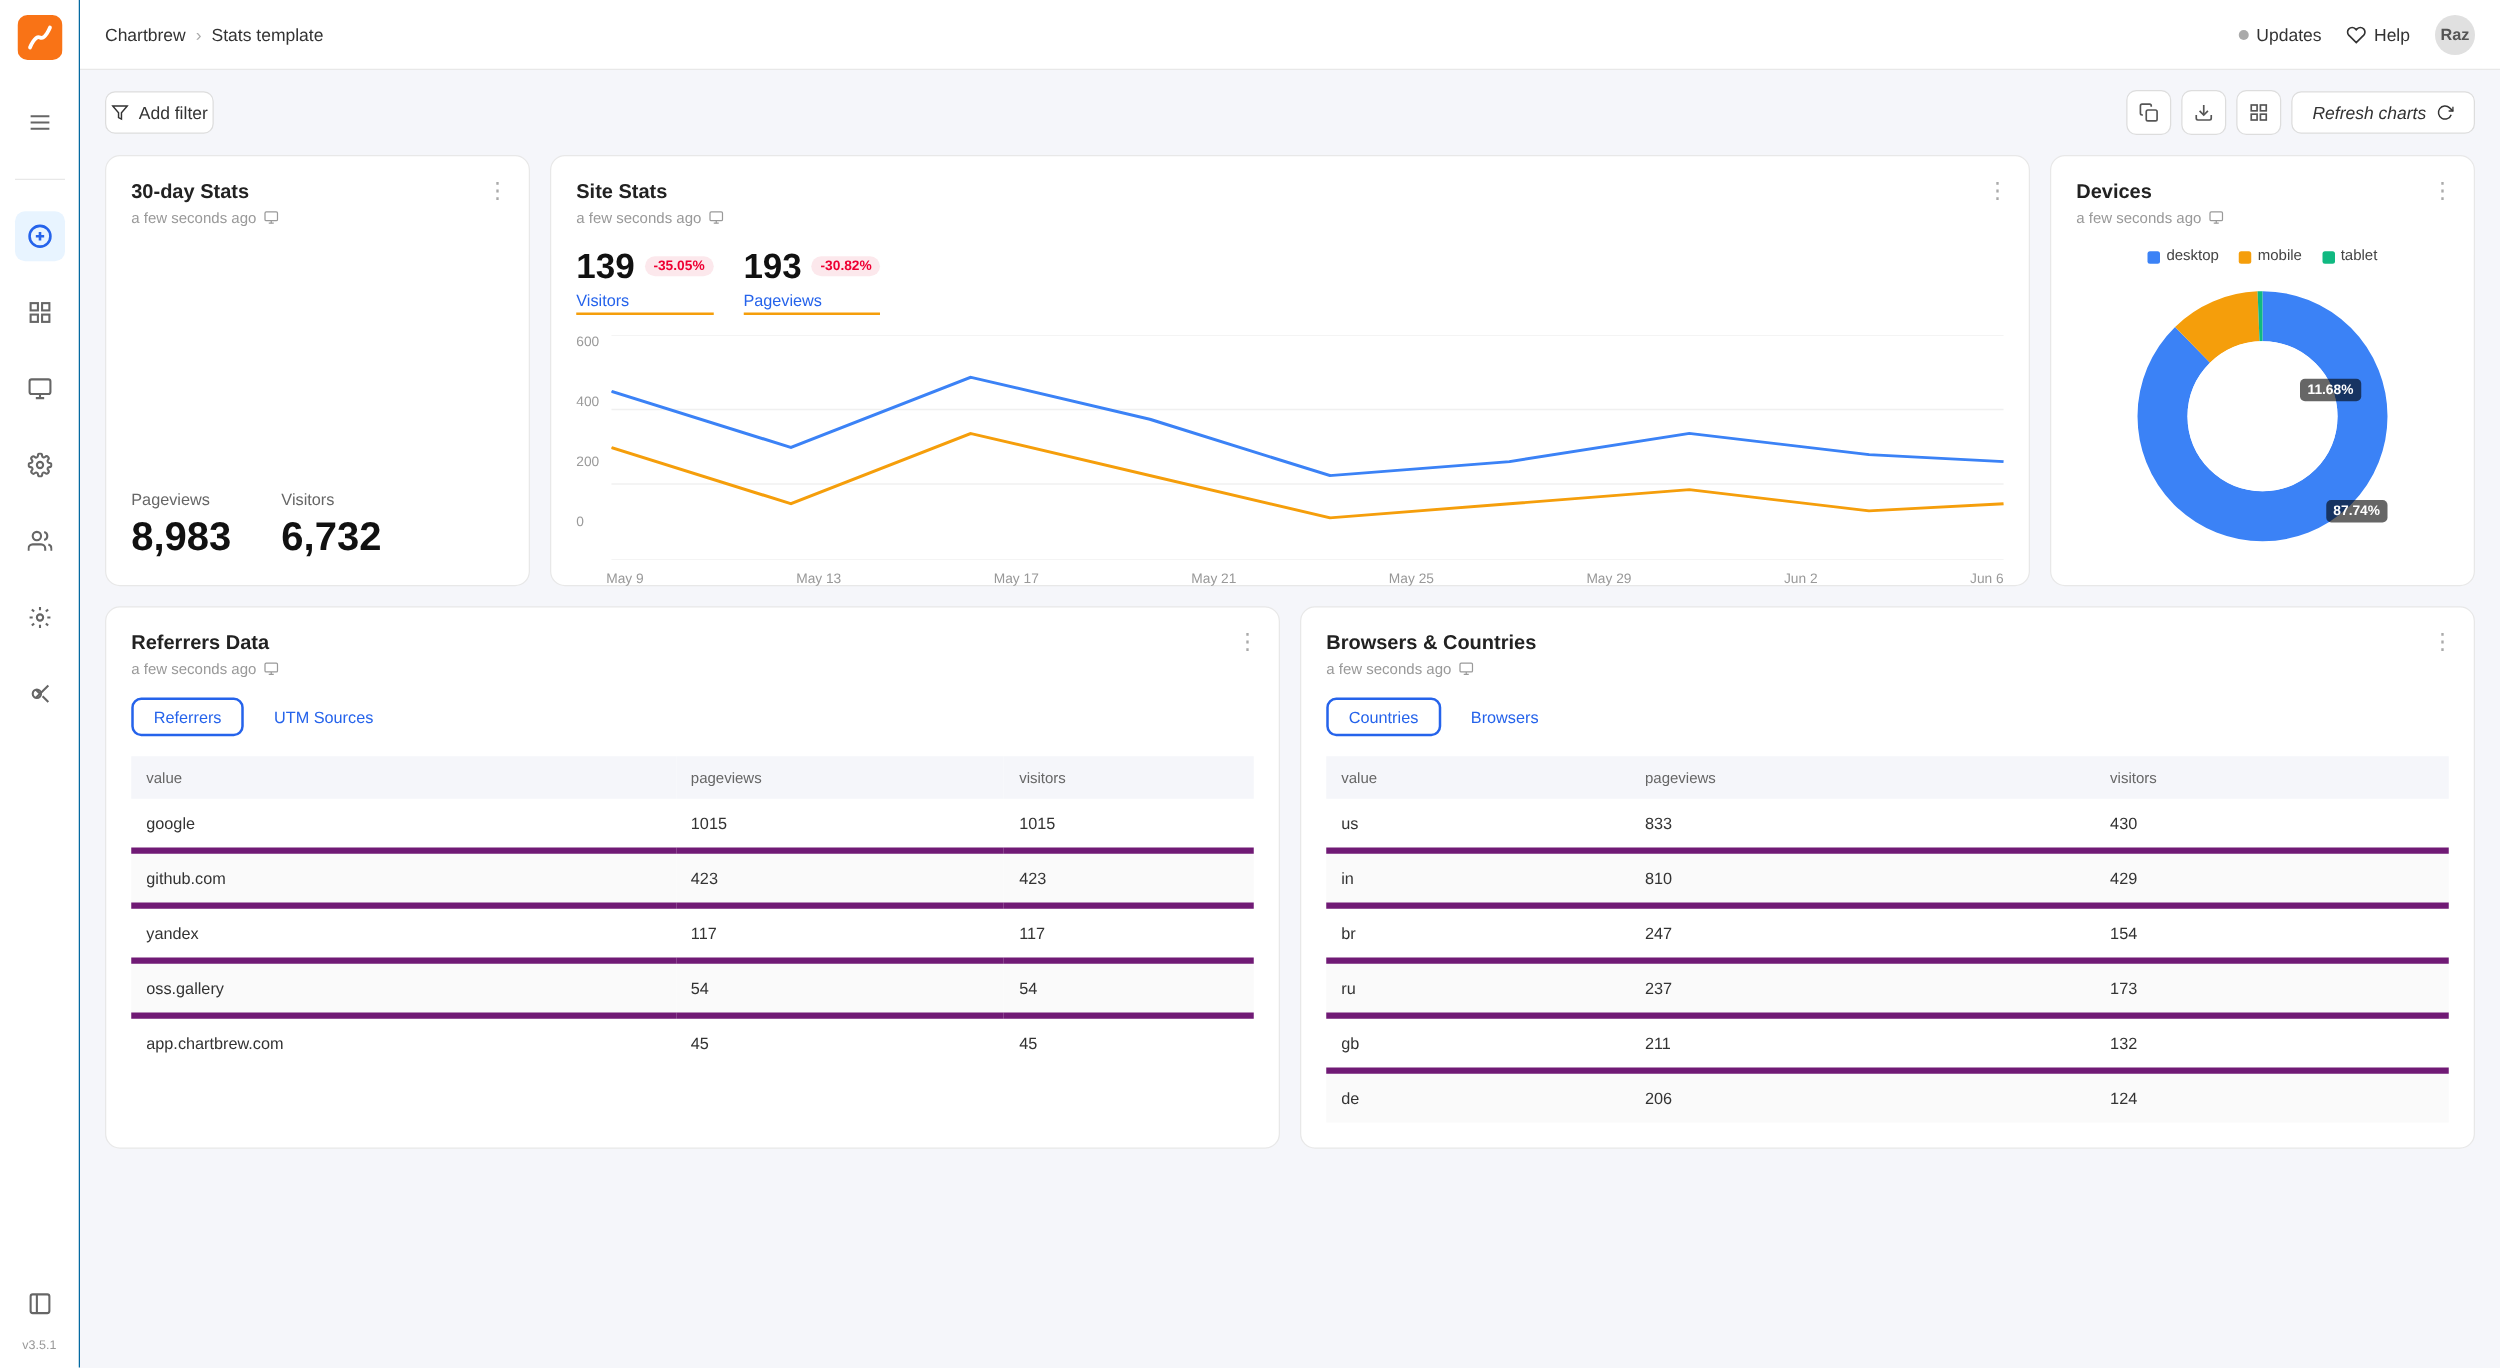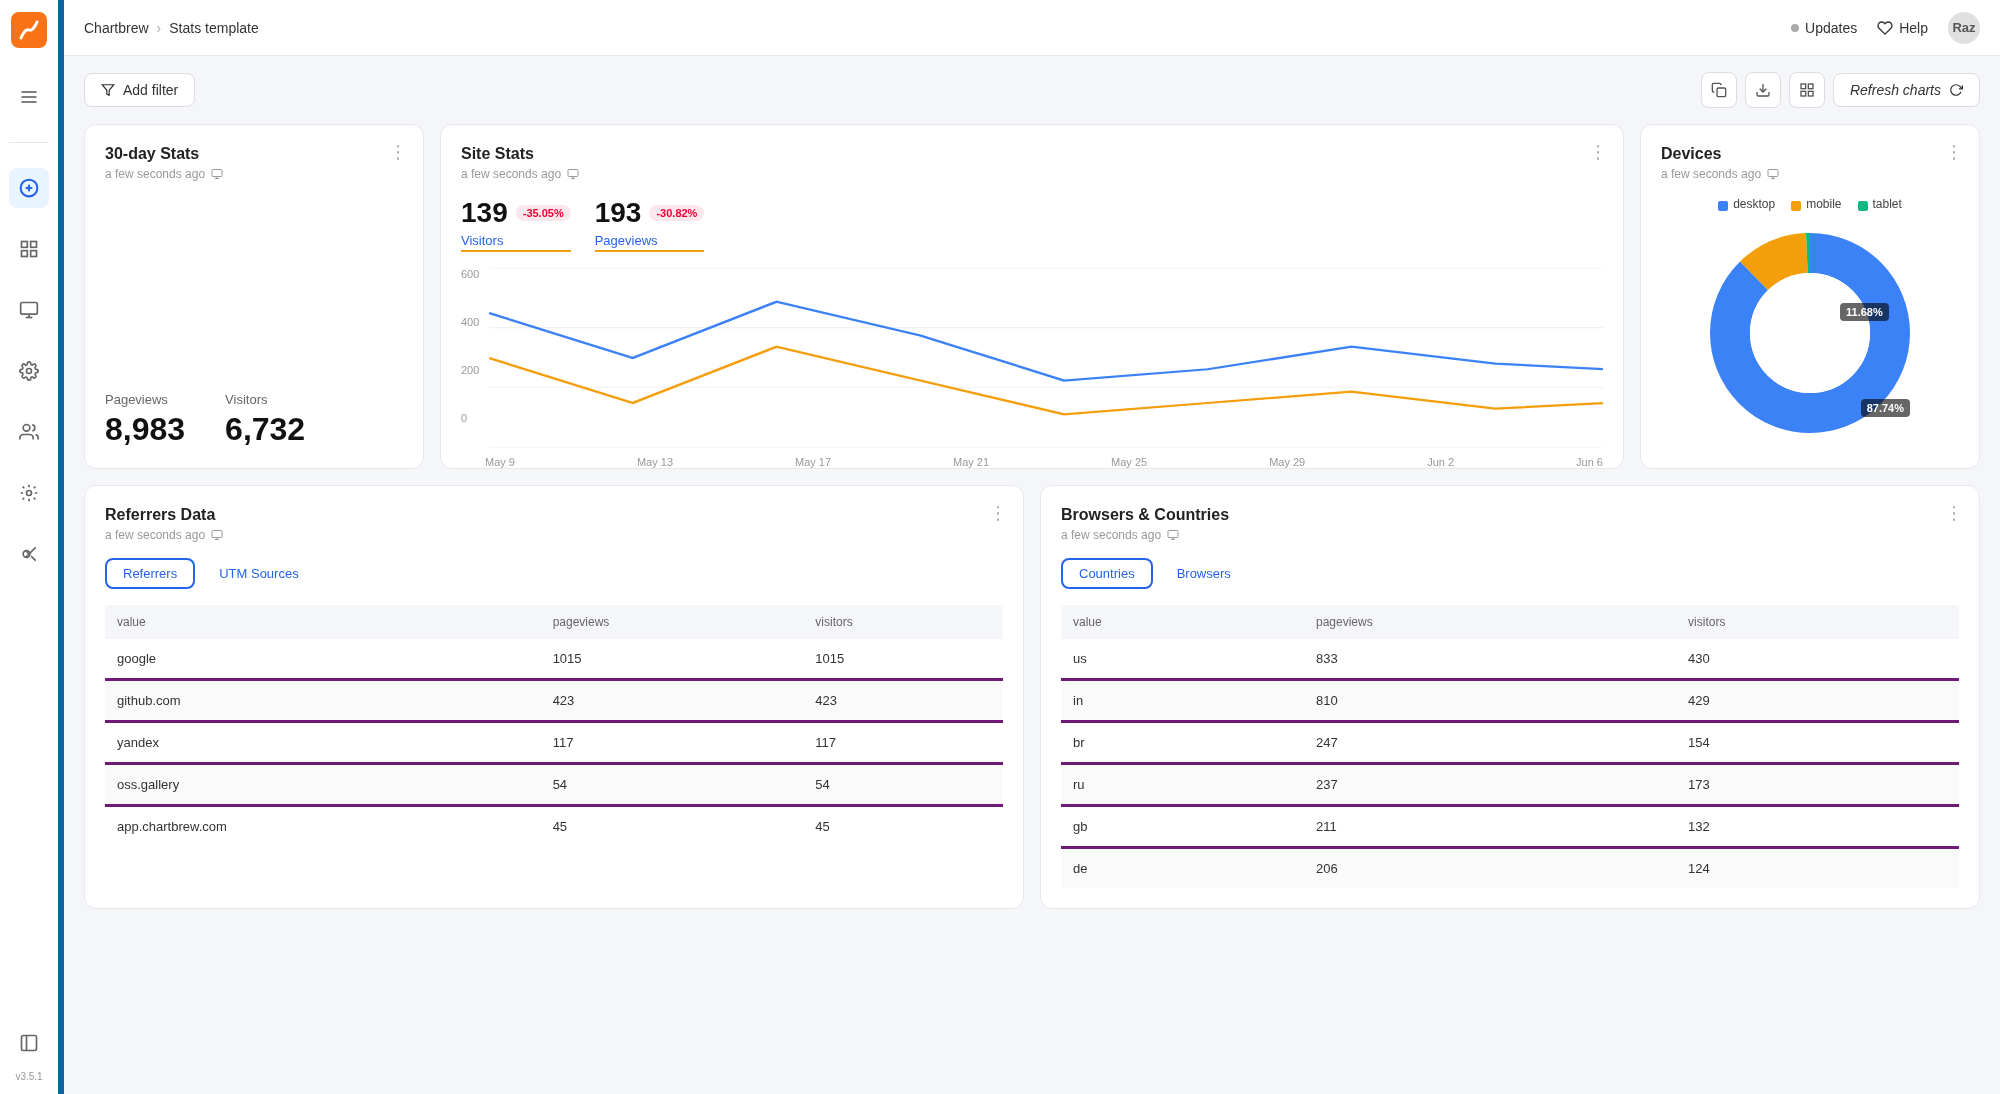--- a/index.html
+++ b/index.html
@@ -2,21 +2,21 @@
 <html><head>
   <meta charset="utf-8">
   <style>
     * { box-sizing: border-box; margin: 0; padding: 0; }
     body { font-family: -apple-system, BlinkMacSystemFont, 'Segoe UI', sans-serif; background: #f5f6fa; display: flex; height: 100vh; overflow: hidden; }
 
     
     .sidebar {
       width: 64px;
       background: #fff;
-      border-right: 6px solid #0369a1;
+      border-right: 1px solid #0369a1;
       display: flex;
       flex-direction: column;
       align-items: center;
       padding: 12px 0;
       gap: 21px;
       position: fixed;
       left: 0;
       top: 0;
       bottom: 0;
       z-index: 100;
@@ -123,21 +123,21 @@
     .toolbar {
       display: flex;
       align-items: center;
       justify-content: space-between;
       margin-bottom: 16px;
     }
     .add-filter-btn {
       display: flex;
       align-items: center;
       gap: 8px;
-      padding: 8px 16px;
+      padding: 8px 4px;
       border: 1px solid #ddd;
       border-radius: 8px;
       background: #fff;
       cursor: pointer;
       font-size: 14px;
       color: #333;
     }
     .toolbar-right {
       display: flex;
       align-items: center;
@@ -364,21 +364,21 @@
       background: #f5f6fa;
       padding: 10px 12px;
       text-align: left;
       font-weight: 500;
       color: #666;
       font-size: 12px;
     }
     .data-table td {
       padding: 12px 12px;
       color: #333;
-      border-bottom: 3px solid #701a75;
+      border-bottom: 5px solid #701a75;
     }
     .data-table tr:nth-child(even) td {
       background: #fafafa;
     }
     .data-table tr:last-child td {
       border-bottom: none;
     }
   </style>
 </head>
 <body>

